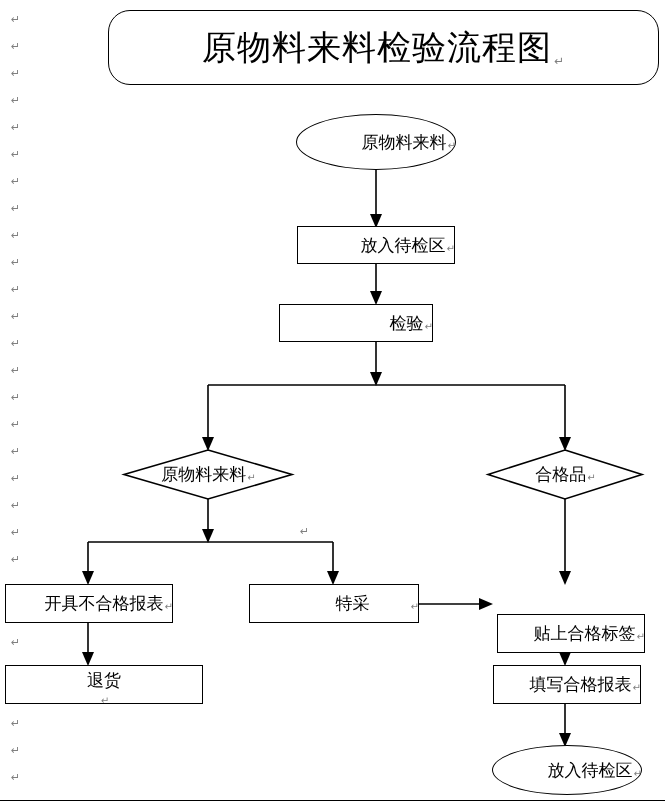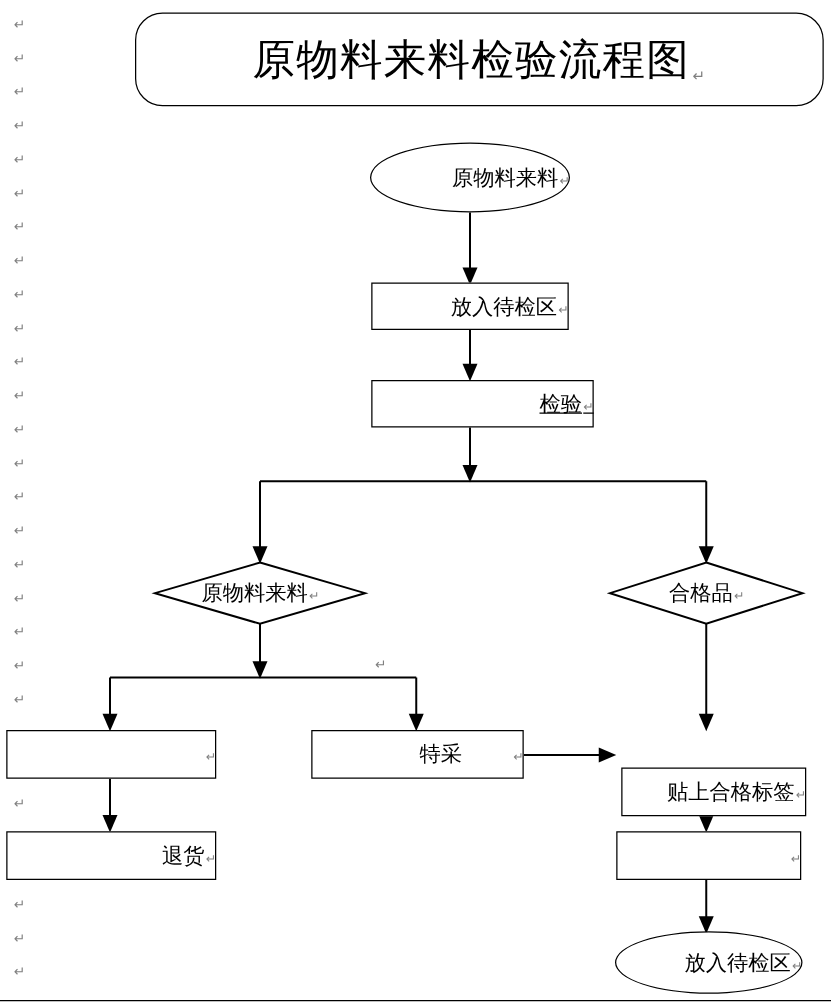--- a/index.html
+++ b/index.html
@@ -243,21 +243,21 @@
   <div class="node ellipse" style="left:296px; top:114px; width:160px; height:56px;">
     <span class="label">原物料来料</span>
       <span class="pmark">↵</span>
   </div>
 
   <div class="node box" style="left:297px; top:226px; width:158px; height:38px;padding-left:32px;">
     <span class="label">放入待检区</span>
       <span class="pmark">↵</span>
   </div>
 
-  <div class="node box" style="left:297px; top:304px; width:178px; height:38px;text-decoration:underline;">
+  <div class="node box" style="left:279px; top:304px; width:154px; height:38px;">
     <span class="label">检验</span>
       <span class="pmark">↵</span>
   </div>
 
   <div class="diamond-wrap" style="left:123px; top:449px; width:170px; height:51px;">
     <svg width="170" height="51" viewBox="0 0 170 51">
       <polygon points="85,1 169,25.5 85,50 1,25.5" fill="#ffffff" stroke="#000000" stroke-width="1.6"></polygon>
     </svg>
     <div class="diamond-label">
       <span>原物料来料</span>
@@ -269,39 +269,41 @@
     <svg width="156" height="51" viewBox="0 0 156 51">
       <polygon points="78,1 155,25.5 78,50 1,25.5" fill="#ffffff" stroke="#000000" stroke-width="1.6"></polygon>
     </svg>
     <div class="diamond-label">
       <span>合格品</span>
         <span class="pmark">↵</span>
     </div>
   </div>
 
   <div class="node box" style="left:5px; top:584px; width:168px; height:39px;">
+    <span class="label">开具不合格报表</span>
       <span class="pmark">↵</span>
   </div>
 
   <div class="node box" style="left:249px; top:584px; width:170px; height:39px;gap:40px;">
     <span class="label">特采</span>
       <span class="pmark">↵</span>
   </div>
 
   <div class="node box" style="left:497px; top:584px; width:148px; height:39px;margin-top:30px;">
     <span class="label">贴上合格标签</span>
       <span class="pmark">↵</span>
   </div>
 
-  <div class="node box" style="left:5px; top:665px; width:168px; height:39px;">
+  <div class="node box" style="left:5px; top:665px; width:198px; height:39px;flex-direction:column;">
     <span class="label">退货</span>
       <span class="pmark">↵</span>
   </div>
 
   <div class="node box" style="left:493px; top:665px; width:148px; height:39px;">
+    <span class="label">填写合格报表</span>
       <span class="pmark">↵</span>
   </div>
 
   <div class="node ellipse" style="left:492px; top:745px; width:150px; height:50px;">
     <span class="label">放入待检区</span>
       <span class="pmark">↵</span>
   </div>
 
   <div id="bottom-rule"></div>
 

